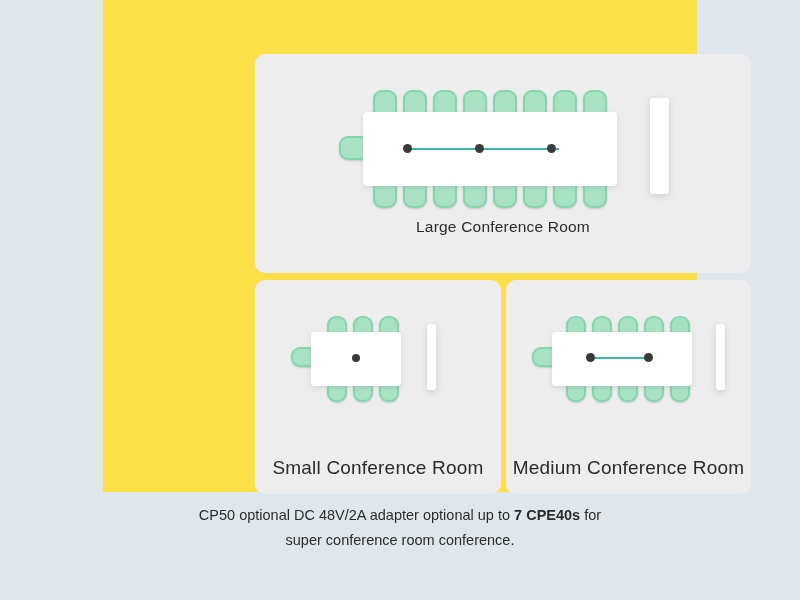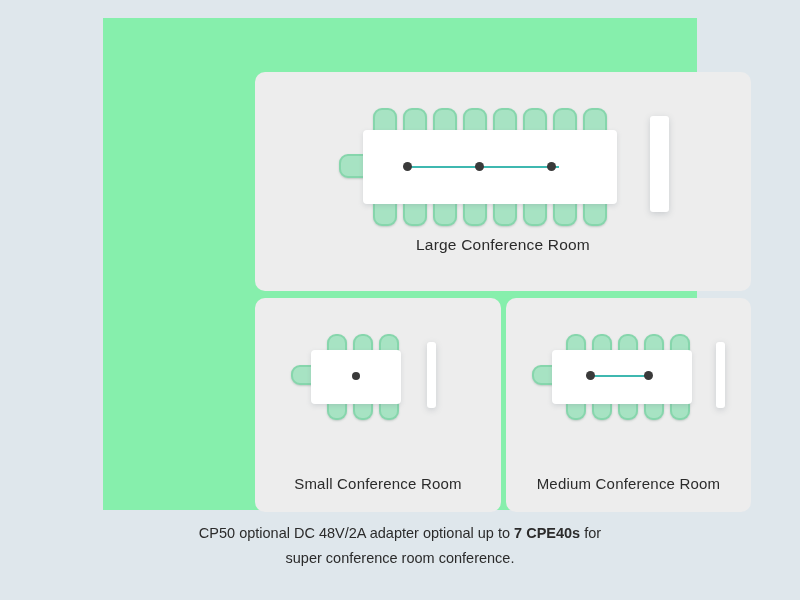--- a/index.html
+++ b/index.html
@@ -19,22 +19,21 @@
     height: 600px;
     background: #dfe7ec;
   }
   
   .canvas {
     position: absolute;
     left: 103px;
     top: 0px;
     width: 594px;
     height: 492px;
-    background: #86efac;
-    margin-top: 18px;
+    background: #fde047;
   }
   .cards {
     position: absolute;
     left: 152px;
     top: 54px;
     width: 496px;
     height: 440px;
   }
   .card {
     position: absolute;
@@ -57,21 +56,21 @@
     left: 251px;
     top: 226px;
     width: 245px;
     height: 214px;
   }
   .card-label {
     position: absolute;
     width: 100%;
     text-align: center;
     color: #2b2b2b;
-    font-size: 15px;
+    font-size: 19px;
     letter-spacing: 0.2px;
   }
   .card.large .card-label { top: 164px; font-size: 15.5px; }
   .card.small .card-label { top: 177px; }
   .card.medium .card-label { top: 177px; text-align: center; }
 
   
   .scene {
     position: absolute;
   }

